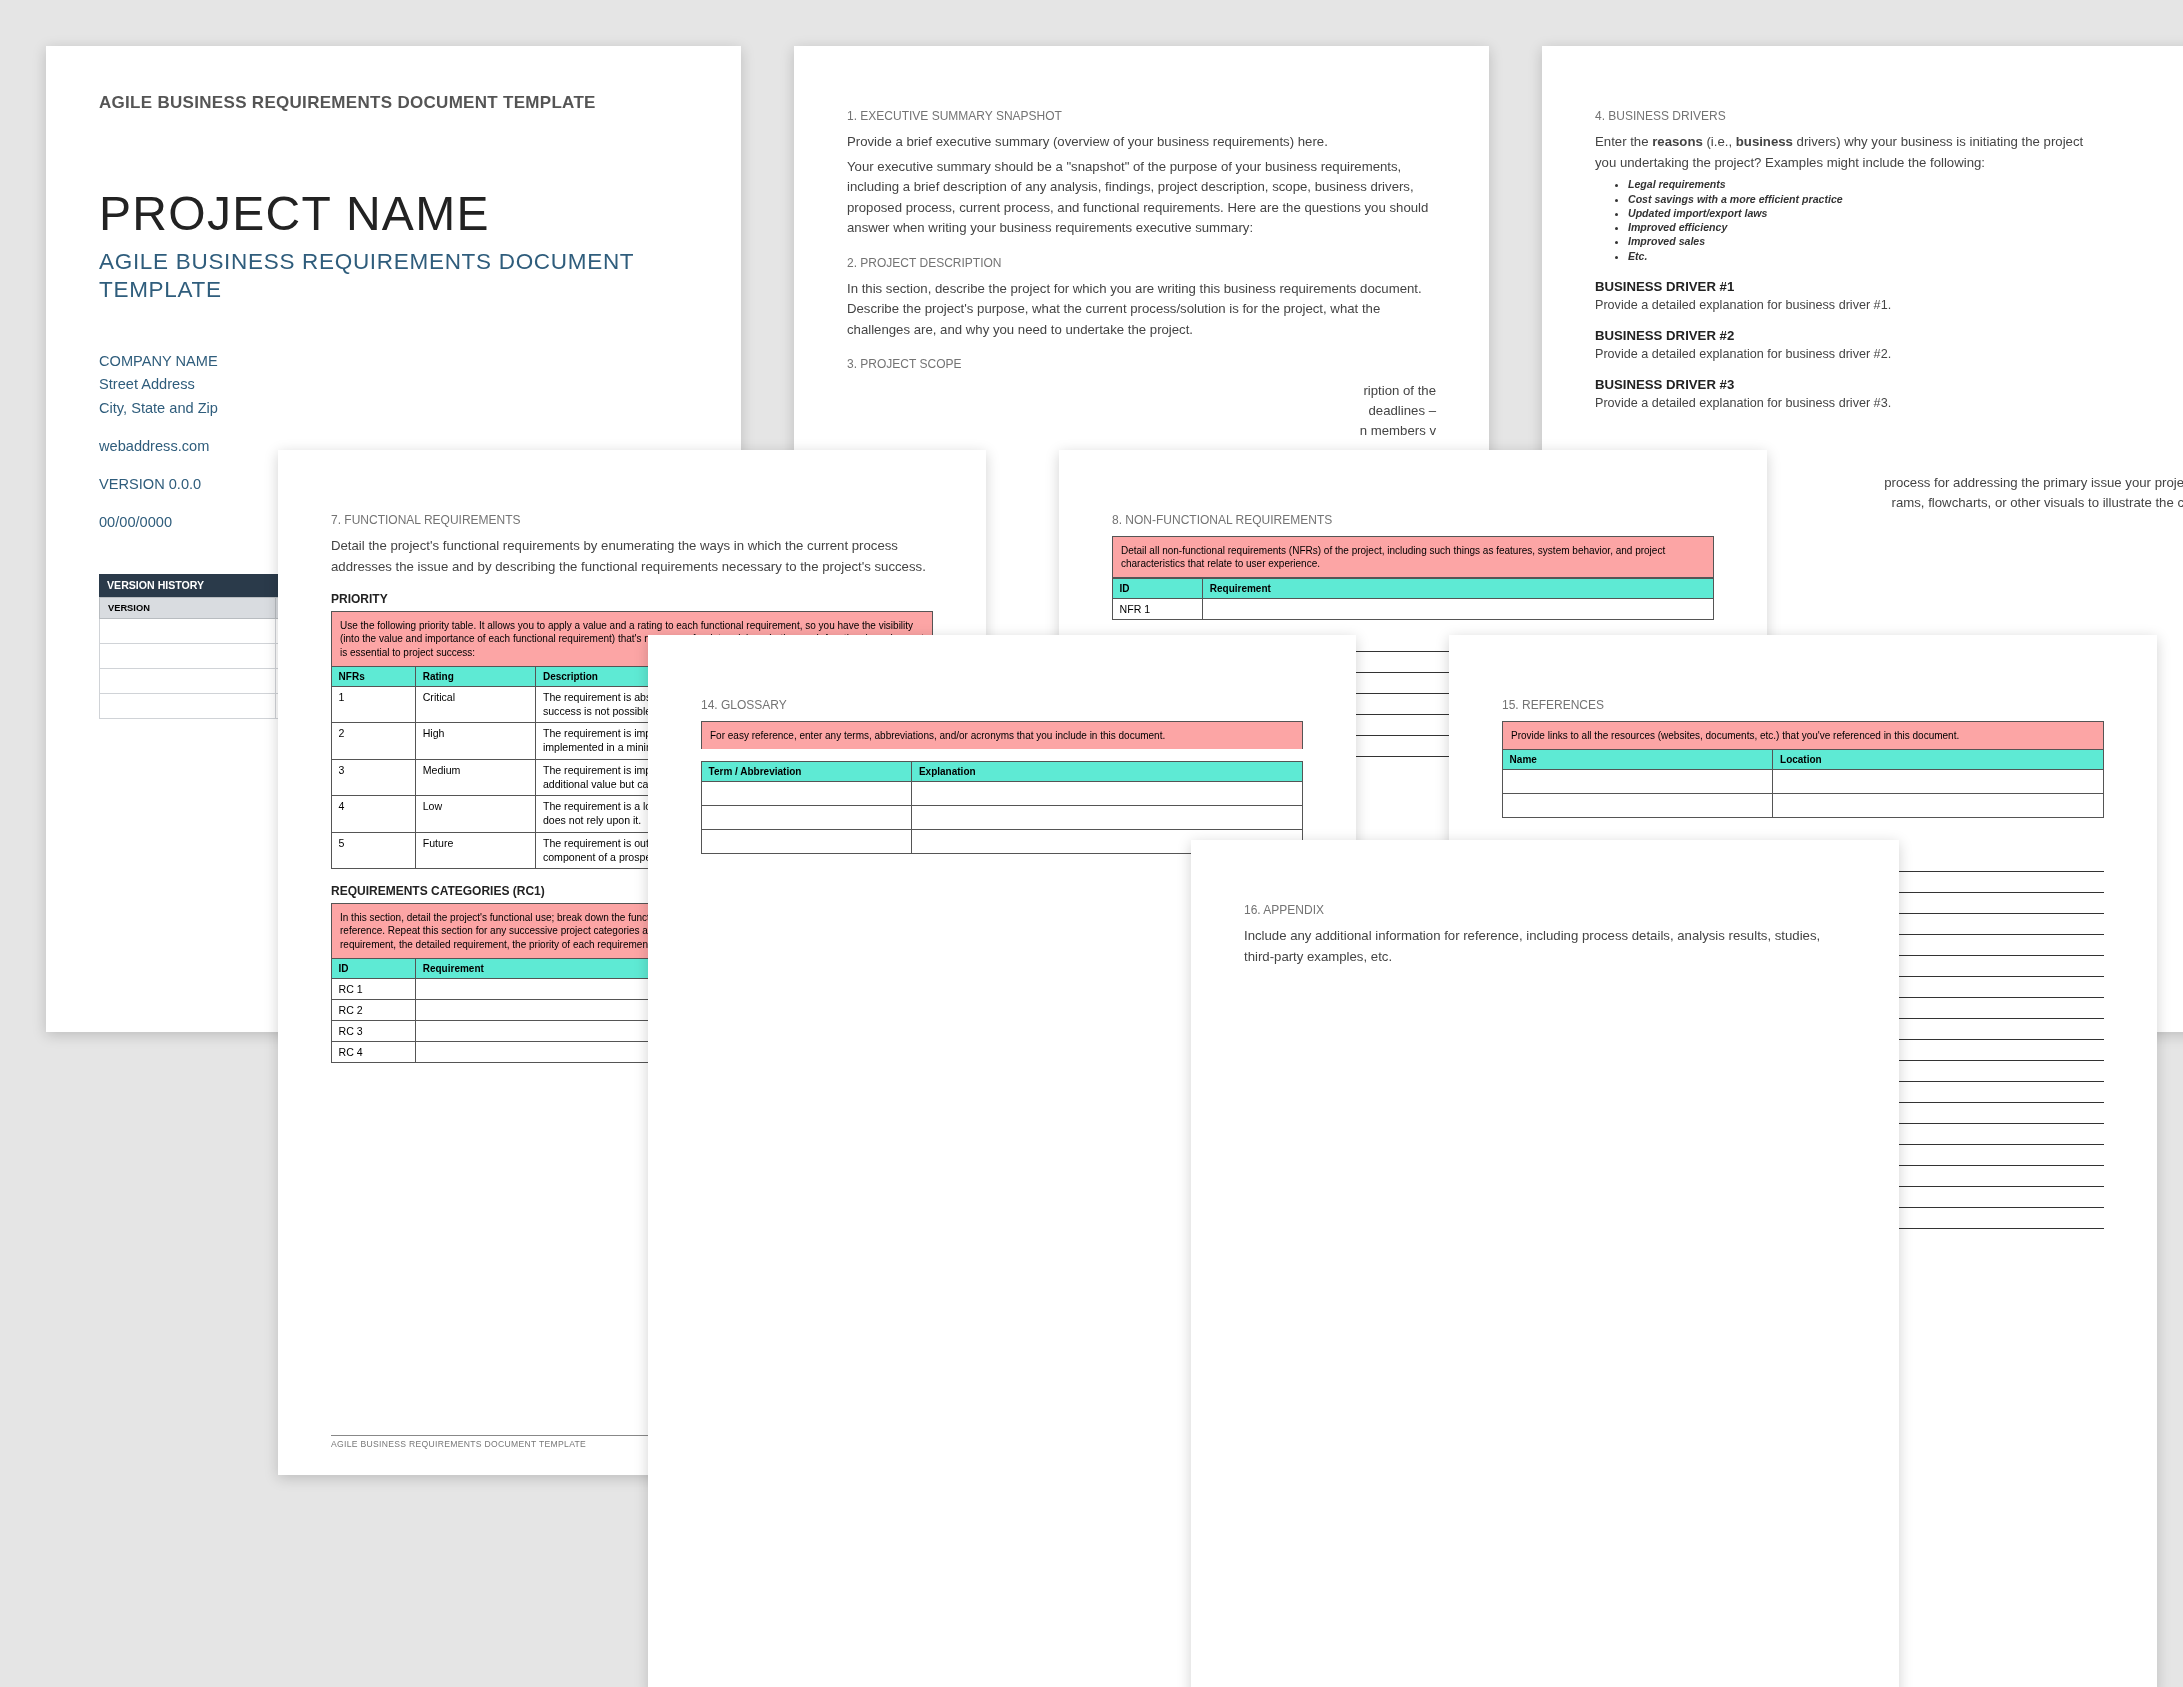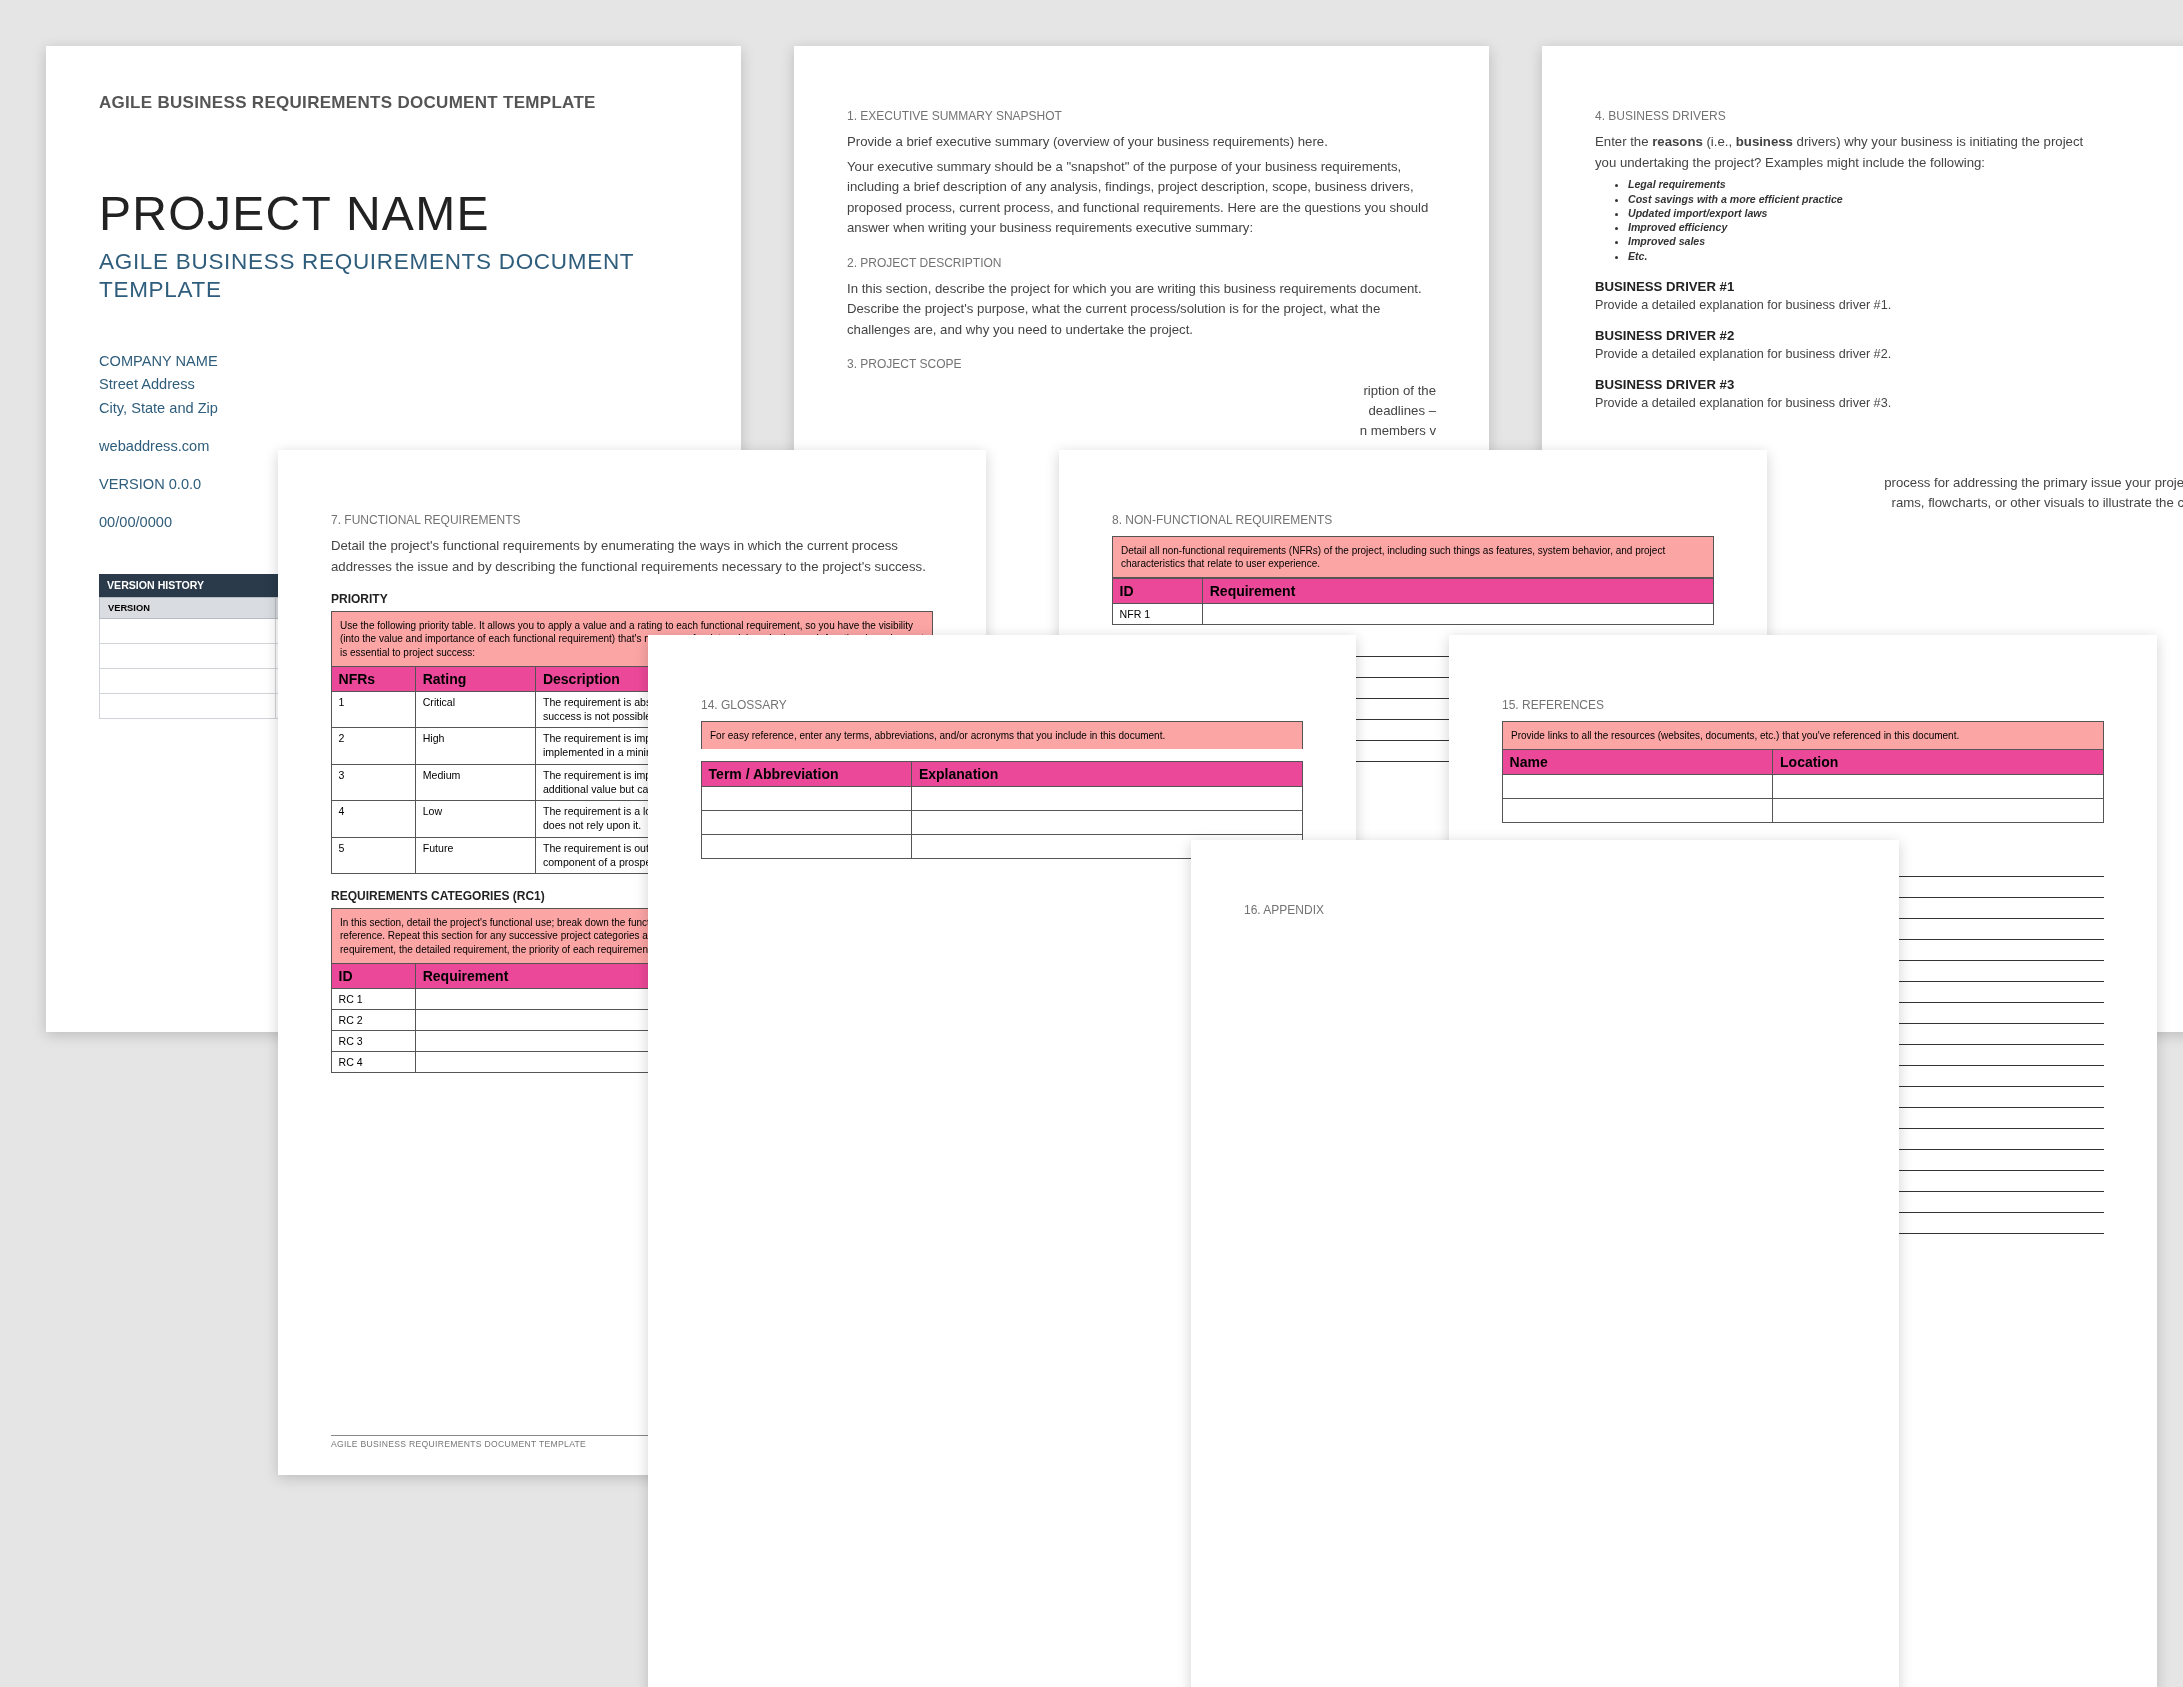--- a/index.html
+++ b/index.html
@@ -40,21 +40,21 @@
   ul.small { margin: 4px 0 6.6px 33px; font-weight: bold; }
   ul.small li { font-size:10.6px; font-style: italic; color:#333; line-height:1.35; }
   .bd-h { font-size: 13.2px; font-weight:700; color:#222; margin-top:16px; }
   .bd-p { font-size: 12.6px; color:#444; margin-top:4px; }
 
   
   .p7 { left: 278px; top: 450px; width: 708px; height: 1025px; z-index: 3; }
   .p7 .footer, .footer { position:absolute; bottom:26.5px; left:53px; font-size:8.6px; letter-spacing:0.3px; color:#777; border-top:0.7px solid #888; width:calc(100% - 106px); padding-top:2.6px;}
   .sub-h { font-size:12px; font-weight:700; color:#222; margin-top:14.6px; }
   table.gt { width:100%; border-collapse:collapse; margin-top:4px; }
-  table.gt th { background:#ec4899; font-size:14px; font-weight:700; text-align:left; padding:4px 6.6px; border:0.7px solid #555; }
+  table.gt th { background:#5eead4; font-size:10px; font-weight:700; text-align:left; padding:4px 6.6px; border:0.7px solid #555; }
   table.gt td { font-size:10.6px; padding:4px 6.6px; border:0.7px solid #555; vertical-align:top; }
   .gt .desc { line-height:1.3; }
   .gbox { background:#fca5a5; border:0.7px solid #555; padding:6.6px 8px; font-size:10px; line-height:1.35; }
 
   
   .p8 { left: 1059px; top: 450px; width: 708px; height: 1025px; z-index: 2; }
 
   
   .p14 { left: 648px; top: 635px; width: 708px; height: 1059px; z-index: 4; }
 
@@ -302,14 +302,15 @@
     <tr>
           <td style="height:24px"></td>
           <td></td>
         </tr>
   </tbody>
     </table>
 </div>
 
 <div class="page p16">
   <div class="sec-h">16. APPENDIX</div>
+  <div class="body">Include any additional information for reference, including process details, analysis results, studies, third-party examples, etc.</div>
 </div>
 
 
 </body></html>

